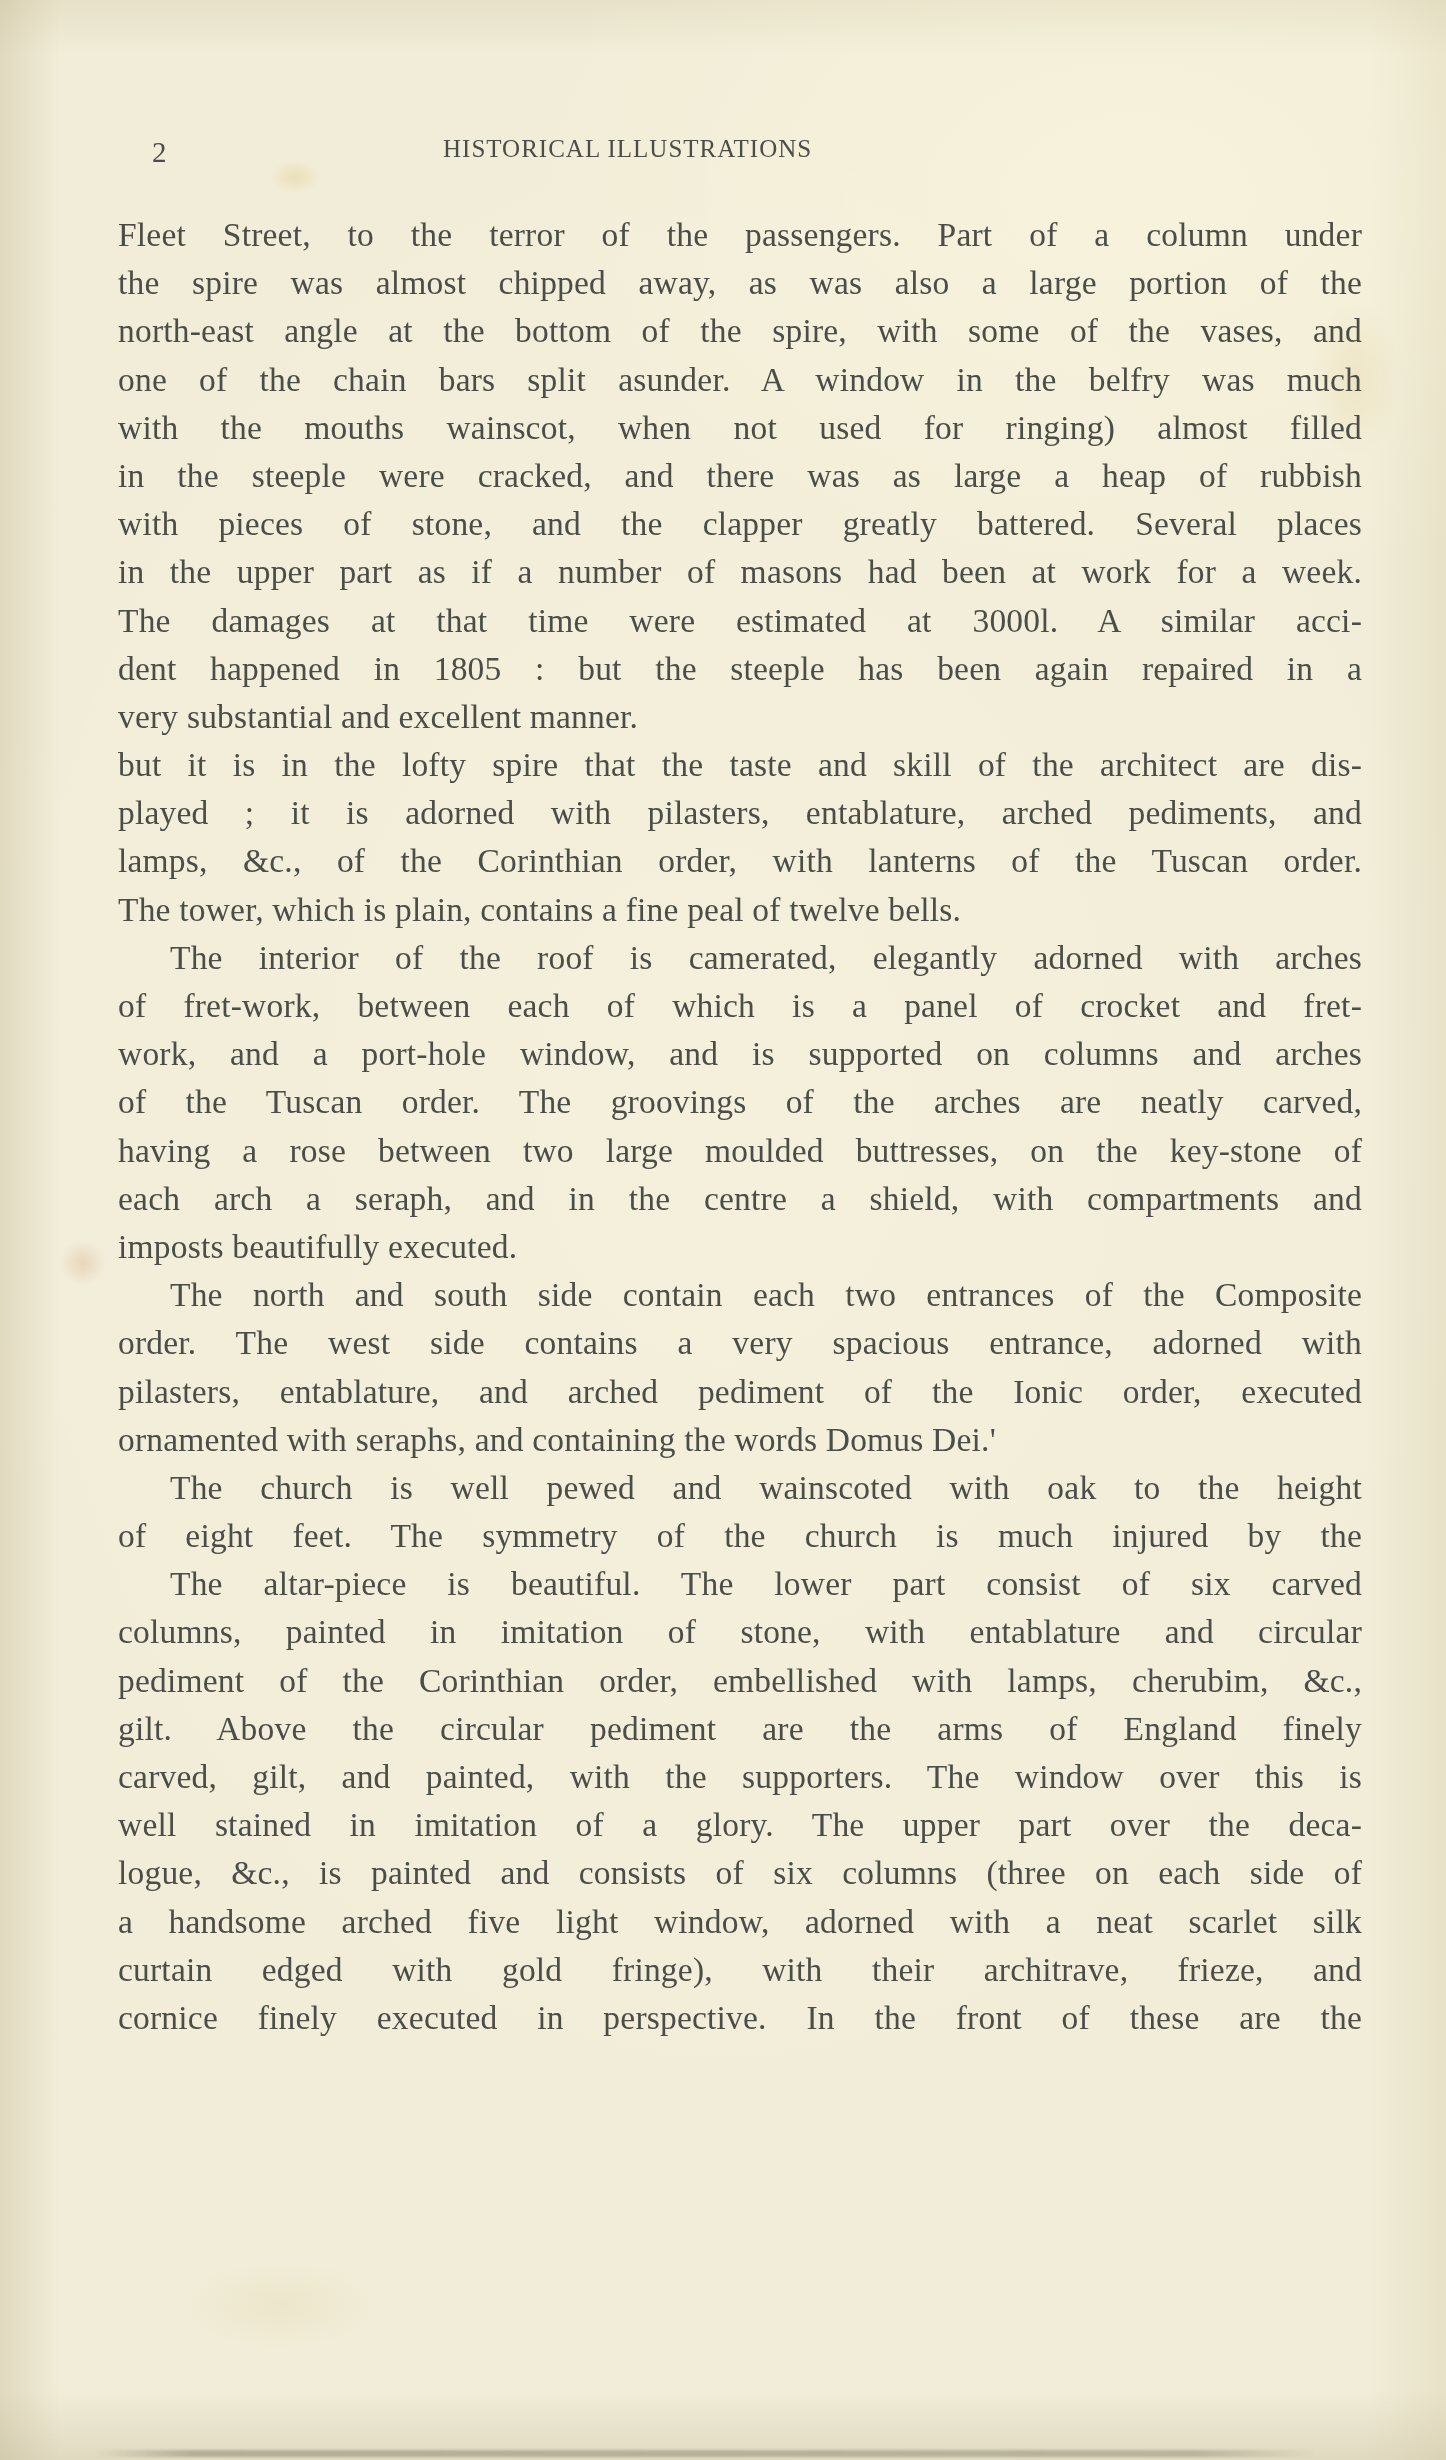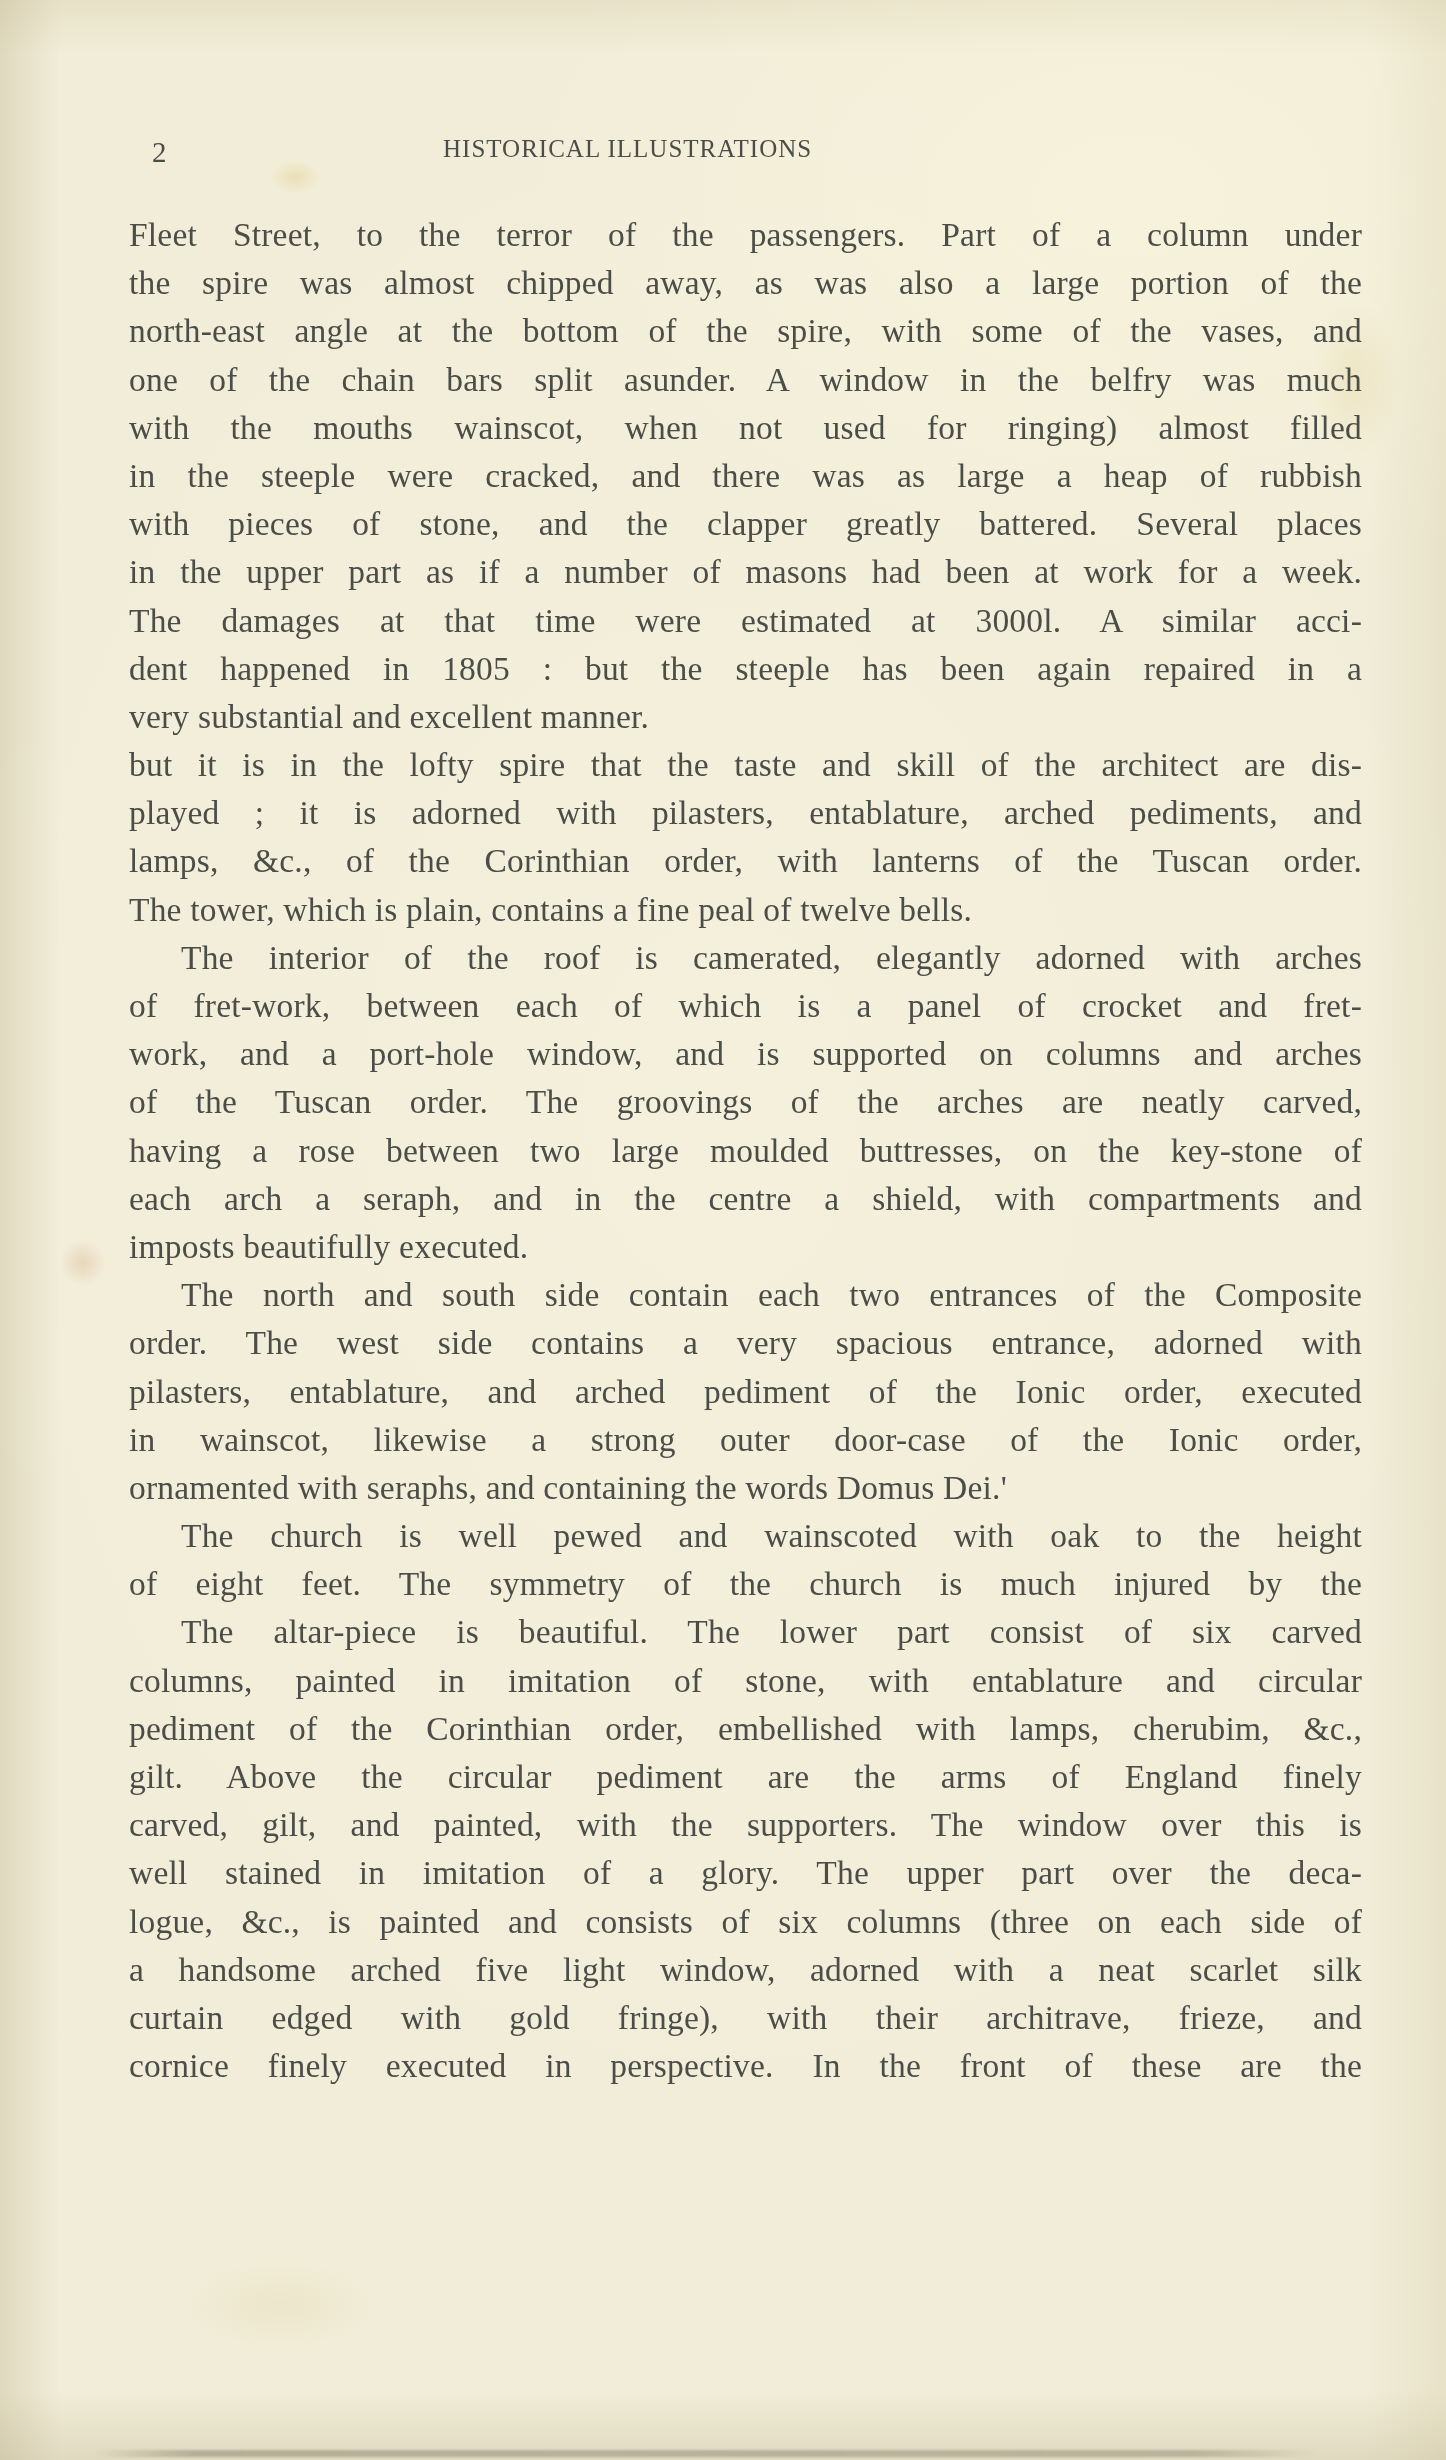--- a/index.html
+++ b/index.html
@@ -60,21 +60,20 @@
   }
   .line {
     font-size: 33.5px;
     line-height: 48.2px;
     height: 48.2px;
     text-align: justify;
     text-align-last: justify;
     letter-spacing: 0.2px;
     white-space: normal;
     overflow: visible;
-    margin-left: 11px;
   }
   .line.indent { text-indent: 52px; }
   .line.end { text-align-last: left; }
 </style>
 </head>
 <body>
 
 <div class="scan" style="--paper: #f2edd8; --ink: #4b4d48;">
 
   <div class="stain s1"></div>
@@ -105,21 +104,20 @@
       <div class="line indent">The interior of the roof is camerated, elegantly adorned with arches</div>
       <div class="line">of fret-work, between each of which is a panel of crocket and fret-</div>
       <div class="line">work, and a port-hole window, and is supported on columns and arches</div>
       <div class="line">of the Tuscan order.  The groovings of the arches are neatly carved,</div>
       <div class="line">having a rose between two large moulded buttresses, on the key-stone of</div>
       <div class="line">each arch a seraph, and in the centre a shield, with compartments and</div>
       <div class="line end">imposts beautifully executed.</div>
       <div class="line indent">The north and south side contain each two entrances of the Composite</div>
       <div class="line">order.  The west side contains a very spacious entrance, adorned with</div>
       <div class="line">pilasters, entablature, and arched pediment of the Ionic order, executed</div>
-      <div class="line">in wainscot, likewise a strong outer door-case of the Ionic order,</div>
       <div class="line end">ornamented with seraphs, and containing the words Domus Dei.'</div>
       <div class="line indent">The church is well pewed and wainscoted with oak to the height</div>
       <div class="line">of eight feet.  The symmetry of the church is much injured by the</div>
       <div class="line indent">The altar-piece is beautiful.  The lower part consist of six carved</div>
       <div class="line">columns, painted in imitation of stone, with entablature and circular</div>
       <div class="line">pediment of the Corinthian order, embellished with lamps, cherubim, &amp;c.,</div>
       <div class="line">gilt.  Above the circular pediment are the arms of England finely</div>
       <div class="line">carved, gilt, and painted, with the supporters.  The window over this is</div>
       <div class="line">well stained in imitation of a glory.  The upper part over the deca-</div>
       <div class="line">logue, &amp;c., is painted and consists of six columns (three on each side of</div>

